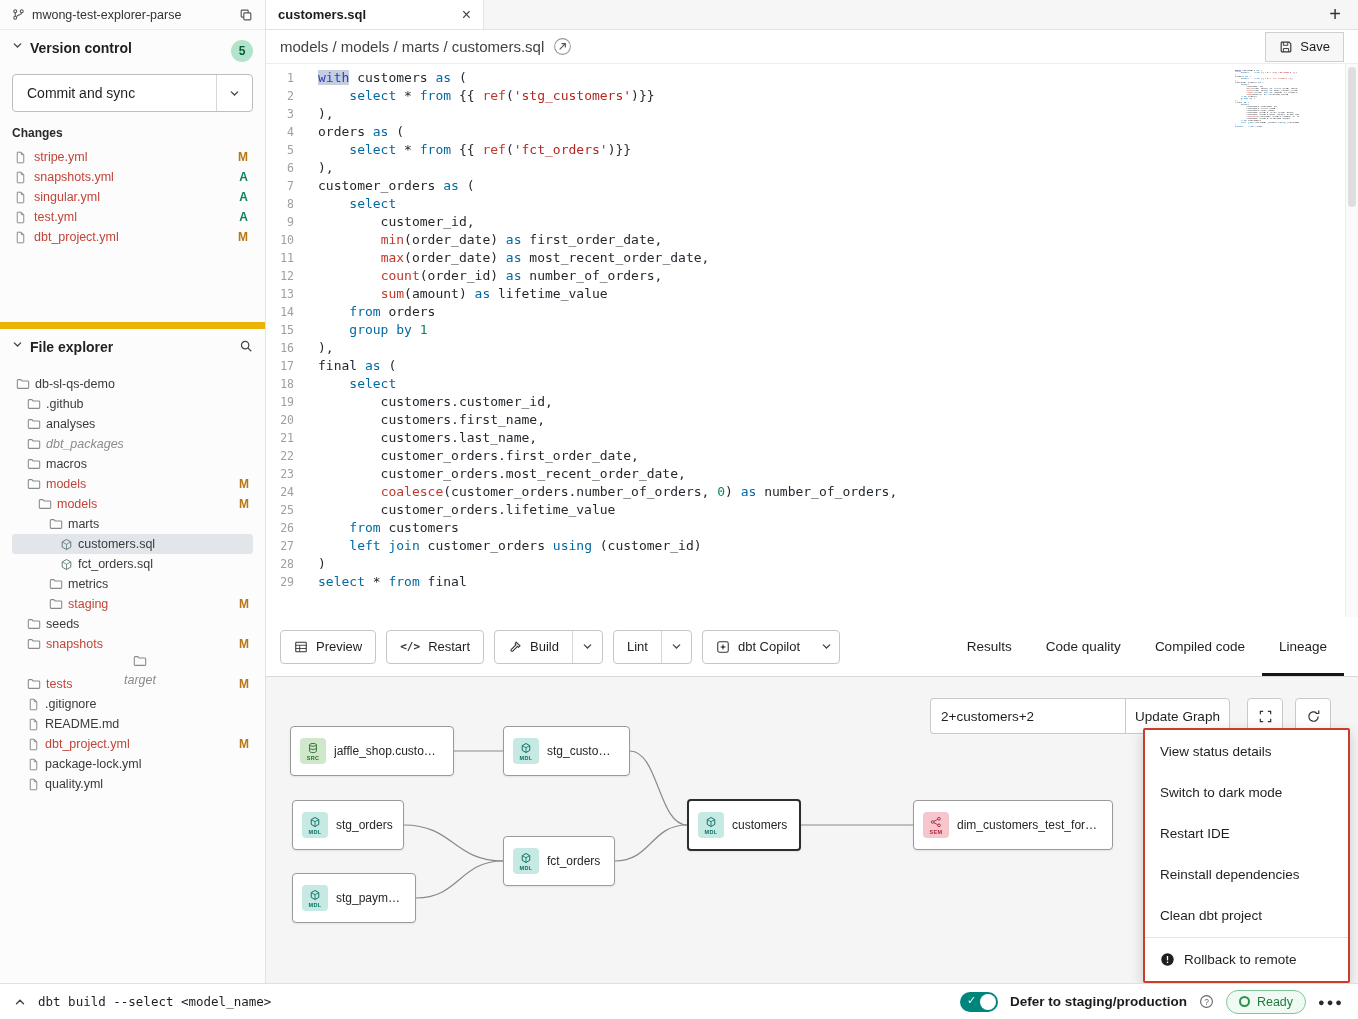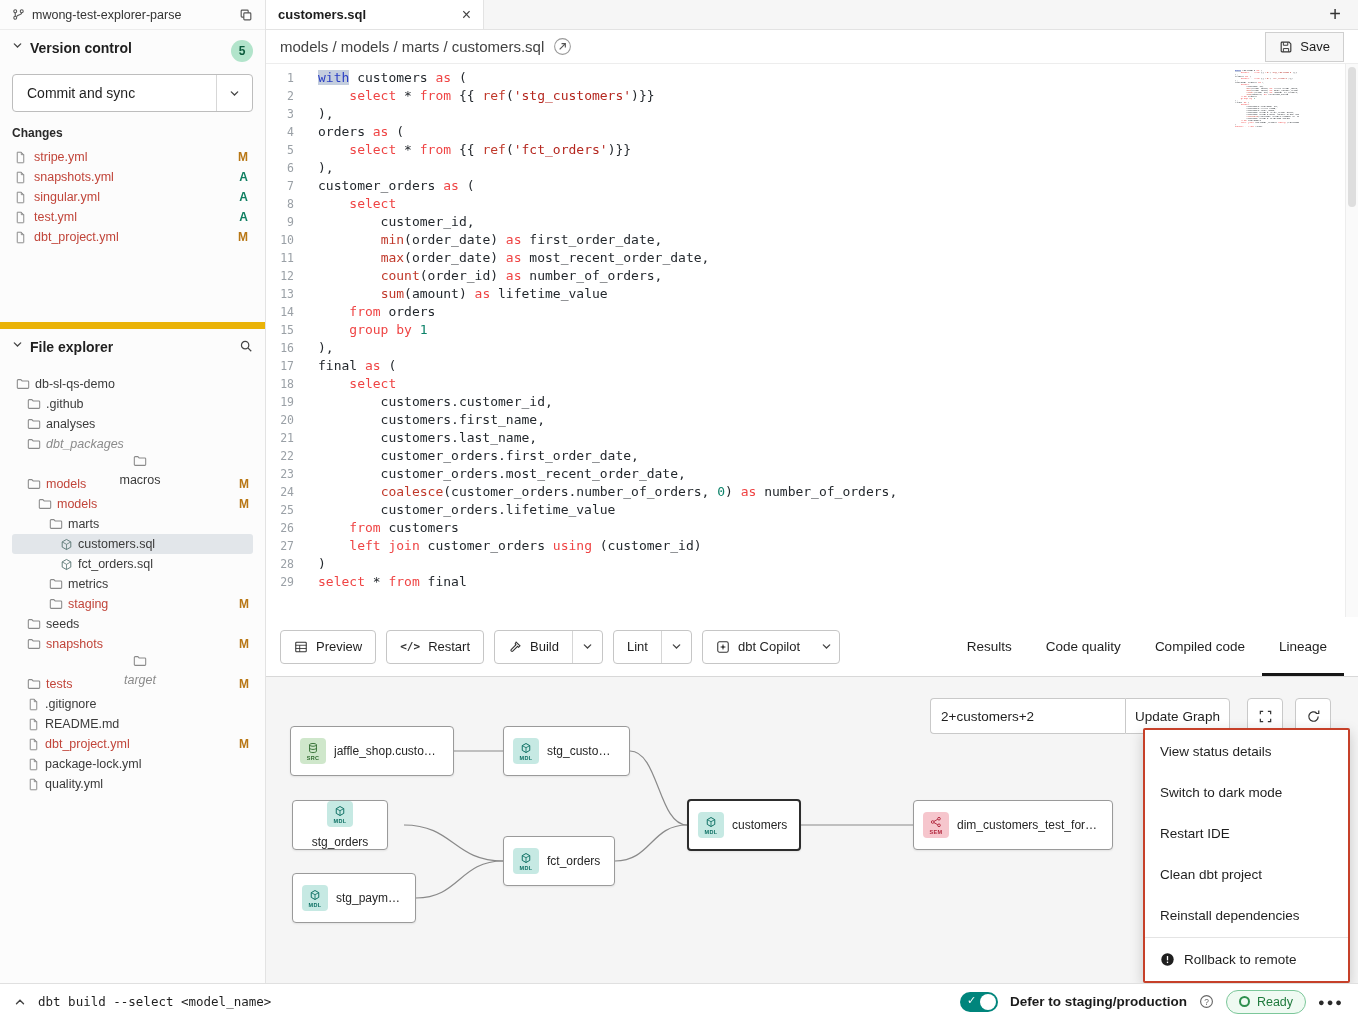--- a/index.html
+++ b/index.html
@@ -49,21 +49,21 @@
   .tab-plus{margin-left:auto;width:46px;display:flex;align-items:center;justify-content:center;font-size:20px;color:#333;cursor:pointer}
   .crumb-row{position:absolute;left:266px;top:30px;right:0;height:34px;background:#fff;display:flex;align-items:center;gap:9px;padding:0 14px;border-bottom:1px solid #ededed}
   .crumb{font-size:15px;color:#424242}
   .save-btn{margin-left:auto;height:30px;border:1px solid #cfcfcf;border-radius:0;background:#f7f7f7;display:flex;align-items:center;gap:7px;padding:0 13px;font-size:13px;color:#222}
 
   
   .editor{position:absolute;left:266px;top:64px;width:1079px;height:553px;padding-top:5px;font-family:"DejaVu Sans Mono",monospace;font-size:13px;overflow:hidden;background:#fff}
   .code-line{display:flex;height:18px;line-height:18px;white-space:pre}
   .ln{width:40px;flex:none;text-align:right;padding-right:12px;color:#9aa0a6;font-size:11.5px}
   .lc{padding-left:12px}
-  .tok-kw{color:#ef4444}
+  .tok-kw{color:#0369a1}
   .tok-fn{color:#c0392b}
   .tok-str{color:#b5271f}
   .tok-num{color:#0b8269}
   .tok-p{color:#24292e}
   .tok-kwsel{color:#2b3fc4;background:#c4cede}
   .minimap{position:absolute;left:1235px;top:70px;width:64px;overflow:hidden}
   .mm-line{white-space:pre;font-family:"DejaVu Sans Mono",monospace;font-size:2.4px;line-height:2px;height:2px;overflow:hidden}
   .vscroll{position:absolute;right:0;top:64px;width:13px;height:553px;background:#fafafa;border-left:1px solid #ededed}
   .vthumb{margin:3px 2px;height:140px;background:#dedede;border-radius:4px}
 
@@ -250,21 +250,21 @@
           <span class="tree-name">analyses</span>
         </div>
         <div class="tree-row" style="padding-left: 15px;">
           <span class="ic">
             <svg viewBox="0 0 16 16" width="14" height="14">
               <path d="M1.5 4a1 1 0 0 1 1-1h3L7 4.5h6.5a1 1 0 0 1 1 1V12a1 1 0 0 1-1 1h-11a1 1 0 0 1-1-1z" fill="none" stroke="#8a8a8a" stroke-width="1.2"></path>
             </svg>
           </span>
           <span class="tree-name muted">dbt_packages</span>
         </div>
-        <div class="tree-row" style="padding-left: 15px; flex-direction: column;">
+        <div class="tree-row" style="padding-left: 15px;">
           <span class="ic">
             <svg viewBox="0 0 16 16" width="14" height="14">
               <path d="M1.5 4a1 1 0 0 1 1-1h3L7 4.5h6.5a1 1 0 0 1 1 1V12a1 1 0 0 1-1 1h-11a1 1 0 0 1-1-1z" fill="none" stroke="#8a8a8a" stroke-width="1.2"></path>
             </svg>
           </span>
           <span class="tree-name">macros</span>
         </div>
         <div class="tree-row" style="padding-left: 15px;">
           <span class="ic">
             <svg viewBox="0 0 16 16" width="14" height="14">
@@ -600,21 +600,21 @@
           <span class="ic">
             <svg viewBox="0 0 16 16" width="12" height="12">
               <path d="M8 2l5 2.8v6.4L8 14l-5-2.8V4.8z" fill="none" stroke="currentColor" stroke-width="1.3"></path>
               <path d="M3 4.8L8 7.6l5-2.8M8 7.6V14" fill="none" stroke="currentColor" stroke-width="1.1"></path>
             </svg>
           </span>
           <span class="badge">MDL</span>
         </span>
         <span class="lnode-label">stg_customers</span>
       </div>
-      <div class="lnode kind-mdl" style="left: 26px; top: 123px; width: 96px; height: 50px; flex-direction: column;">
+      <div class="lnode kind-mdl" style="left: 26px; top: 123px; width: 112px; height: 50px;">
         <span class="lnode-icon">
           <span class="ic">
             <svg viewBox="0 0 16 16" width="12" height="12">
               <path d="M8 2l5 2.8v6.4L8 14l-5-2.8V4.8z" fill="none" stroke="currentColor" stroke-width="1.3"></path>
               <path d="M3 4.8L8 7.6l5-2.8M8 7.6V14" fill="none" stroke="currentColor" stroke-width="1.1"></path>
             </svg>
           </span>
           <span class="badge">MDL</span>
         </span>
         <span class="lnode-label">stg_orders</span>
@@ -690,22 +690,22 @@
             <path d="M13.6 1.6v3.2h-3.2" fill="none" stroke="#333" stroke-width="1.3"></path>
           </svg>
         </span>
       </button>
   </div>
 
   <div class="ctx-menu" id="ctx-menu">
       <div class="menu-item">View status details</div>
       <div class="menu-item">Switch to dark mode</div>
       <div class="menu-item">Restart IDE</div>
+      <div class="menu-item">Reinstall dependencies</div>
       <div class="menu-item">Clean dbt project</div>
-      <div class="menu-item">Reinstall dependencies</div>
       <div class="menu-divider"></div>
       <div class="menu-item">
         <span class="ic">
           <svg viewBox="0 0 16 16" width="15" height="15">
             <circle cx="8" cy="8" r="6.6" fill="#1f1f1f"></circle>
             <rect x="7.3" y="4.3" width="1.4" height="4.6" fill="#fff"></rect>
             <rect x="7.3" y="10.2" width="1.4" height="1.6" fill="#fff"></rect>
           </svg>
         </span>
         <span>Rollback to remote</span>

